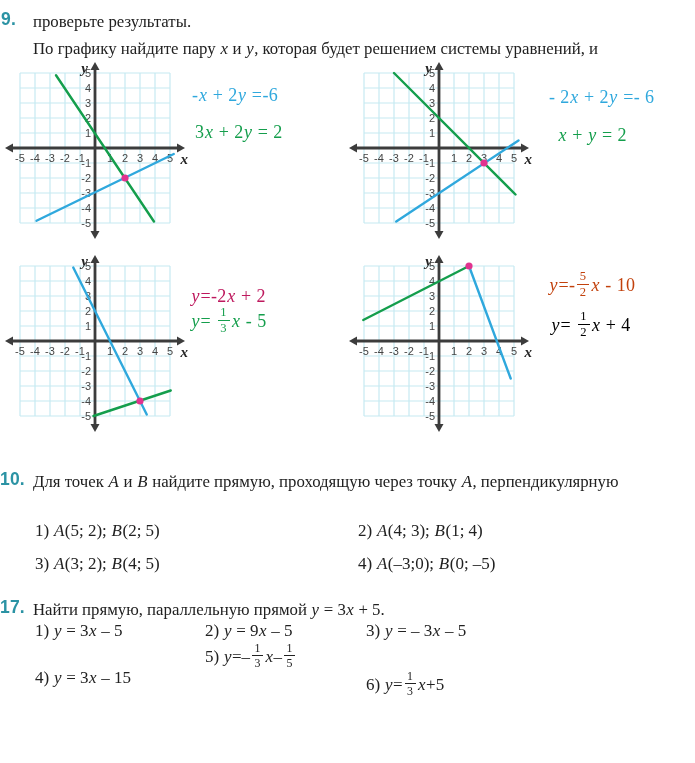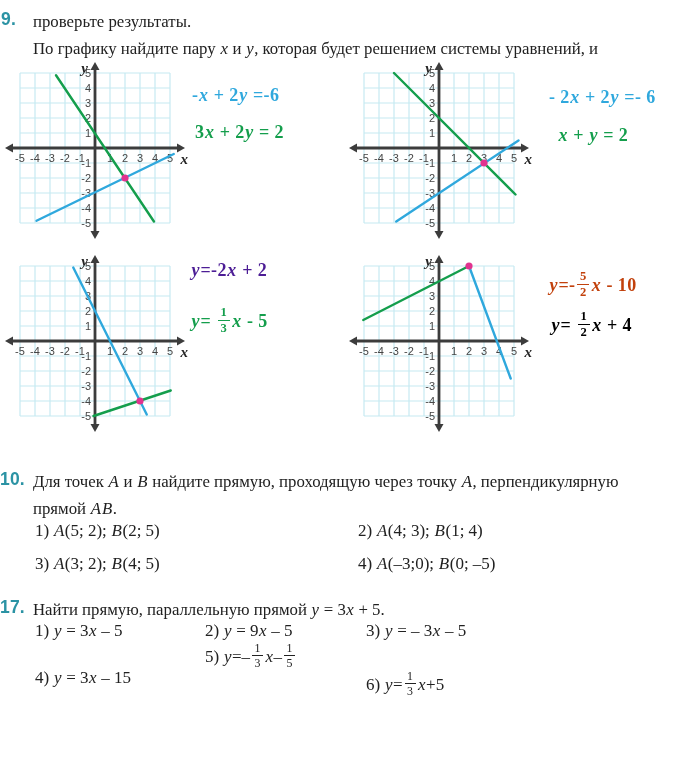--- a/index.html
+++ b/index.html
@@ -4,21 +4,21 @@
 <style>
   *{box-sizing:border-box}
   html,body{margin:0;padding:0}
   body{width:695px;height:763px;position:relative;background:#ffffff;
        font-family:"Liberation Serif",serif;color:#212121;overflow:hidden}
   .abs{position:absolute}
   .pnum{font-family:"Liberation Sans",sans-serif;font-weight:700;font-size:17.5px;
         color:var(--teal);letter-spacing:.2px}
   .statement{font-size:16.8px;line-height:27px;white-space:nowrap}
   .statement i,.item i,.eq i{font-style:italic;padding:0 .5px}
-  .eq{position:absolute;font-weight:700;font-size:18px;white-space:nowrap;letter-spacing:.4px}
+  .eq{position:absolute;font-weight:400;font-size:18px;white-space:nowrap;letter-spacing:.4px}
   .item{position:absolute;font-size:17px;white-space:nowrap}
   .frac{display:inline-flex;flex-direction:column;align-items:center;line-height:1.08;
         font-size:.7em;vertical-align:middle;transform:translateY(-2px);margin:0 2px;font-style:normal}
   .fnum{border-bottom:1.5px solid currentColor;padding:0 2.5px}
   .fden{padding-top:1px}
   svg.graph{position:absolute;overflow:visible}
   svg.graph .tick{font-family:"Liberation Sans",sans-serif;font-size:11px;fill:#454545}
   svg.graph .axlab{font-family:"Liberation Serif",serif;font-size:15px;
                    font-style:italic;font-weight:700;fill:#262626}
 </style>
@@ -251,39 +251,38 @@
     <line x1="16.250000000000004" y1="66" x2="122" y2="12" stroke="#149e4c" stroke-width="2.4" stroke-linecap="round"></line>
     <circle cx="122" cy="12" r="3.6" fill="#e1338f"></circle>
   </svg>
 
 <div class="eq" style="left: 192px; top: 85px; color: rgb(47, 168, 221);">-<i>x</i> + 2<i>y</i> =-6</div>
 <div class="eq" style="left: 195px; top: 122px; color: rgb(20, 158, 76);">3<i>x</i> + 2<i>y</i> = 2</div>
 
 <div class="eq" style="left: 549px; top: 87px; color: rgb(47, 168, 221);">- 2<i>x</i> + 2<i>y</i> =- 6</div>
 <div class="eq" style="left: 558px; top: 125px; color: rgb(20, 158, 76);"><i>x</i> + <i>y</i> = 2</div>
 
-<div class="eq" style="left: 191px; top: 260px; color: #4c1d95;"><i>y</i>=-2<i>x</i> + 2</div>
+<div class="eq" style="left: 191px; top: 286px; color: #be185d;"><i>y</i>=-2<i>x</i> + 2</div>
 <div class="eq" style="left: 191px; top: 308px; color: rgb(20, 158, 76);"><i>y</i>= <span class="frac">
       <span class="fnum">1</span>
       <span class="fden">3</span>
     </span><i>x</i> - 5</div>
 
 <div class="eq" style="left: 549px; top: 272px; color: #c2410c;"><i>y</i>=-<span class="frac">
       <span class="fnum">5</span>
       <span class="fden">2</span>
     </span><i>x</i> - 10</div>
 <div class="eq" style="left: 551px; top: 312px; color: #000000;"><i>y</i>= <span class="frac">
       <span class="fnum">1</span>
       <span class="fden">2</span>
     </span><i>x</i> + 4</div>
 
 <span class="abs pnum" style="left:0px;top:469px">10.</span>
 <div class="abs statement" style="left:33px;top:468px">
   <div>Для точек <i>A</i> и <i>B</i> найдите прямую, проходящую через точку <i>A</i>, перпендикулярную</div>
-  <div>прямой <i>A</i><i>B</i>.</div>
 </div>
 <div class="item" style="left:35px;top:521px">1) <i>A</i>(5; 2); <i>B</i>(2; 5)</div>
 <div class="item" style="left:358px;top:521px">2) <i>A</i>(4; 3); <i>B</i>(1; 4)</div>
 <div class="item" style="left:35px;top:554px">3) <i>A</i>(3; 2); <i>B</i>(4; 5)</div>
 <div class="item" style="left:358px;top:554px">4) <i>A</i>(–3;0); <i>B</i>(0; –5)</div>
 
 <span class="abs pnum" style="left:0px;top:597px">17.</span>
 <div class="abs statement" style="left:33px;top:596px">
   <div>Найти прямую, параллельную прямой <i>y</i> = 3<i>x</i> + 5.</div>
 </div>

